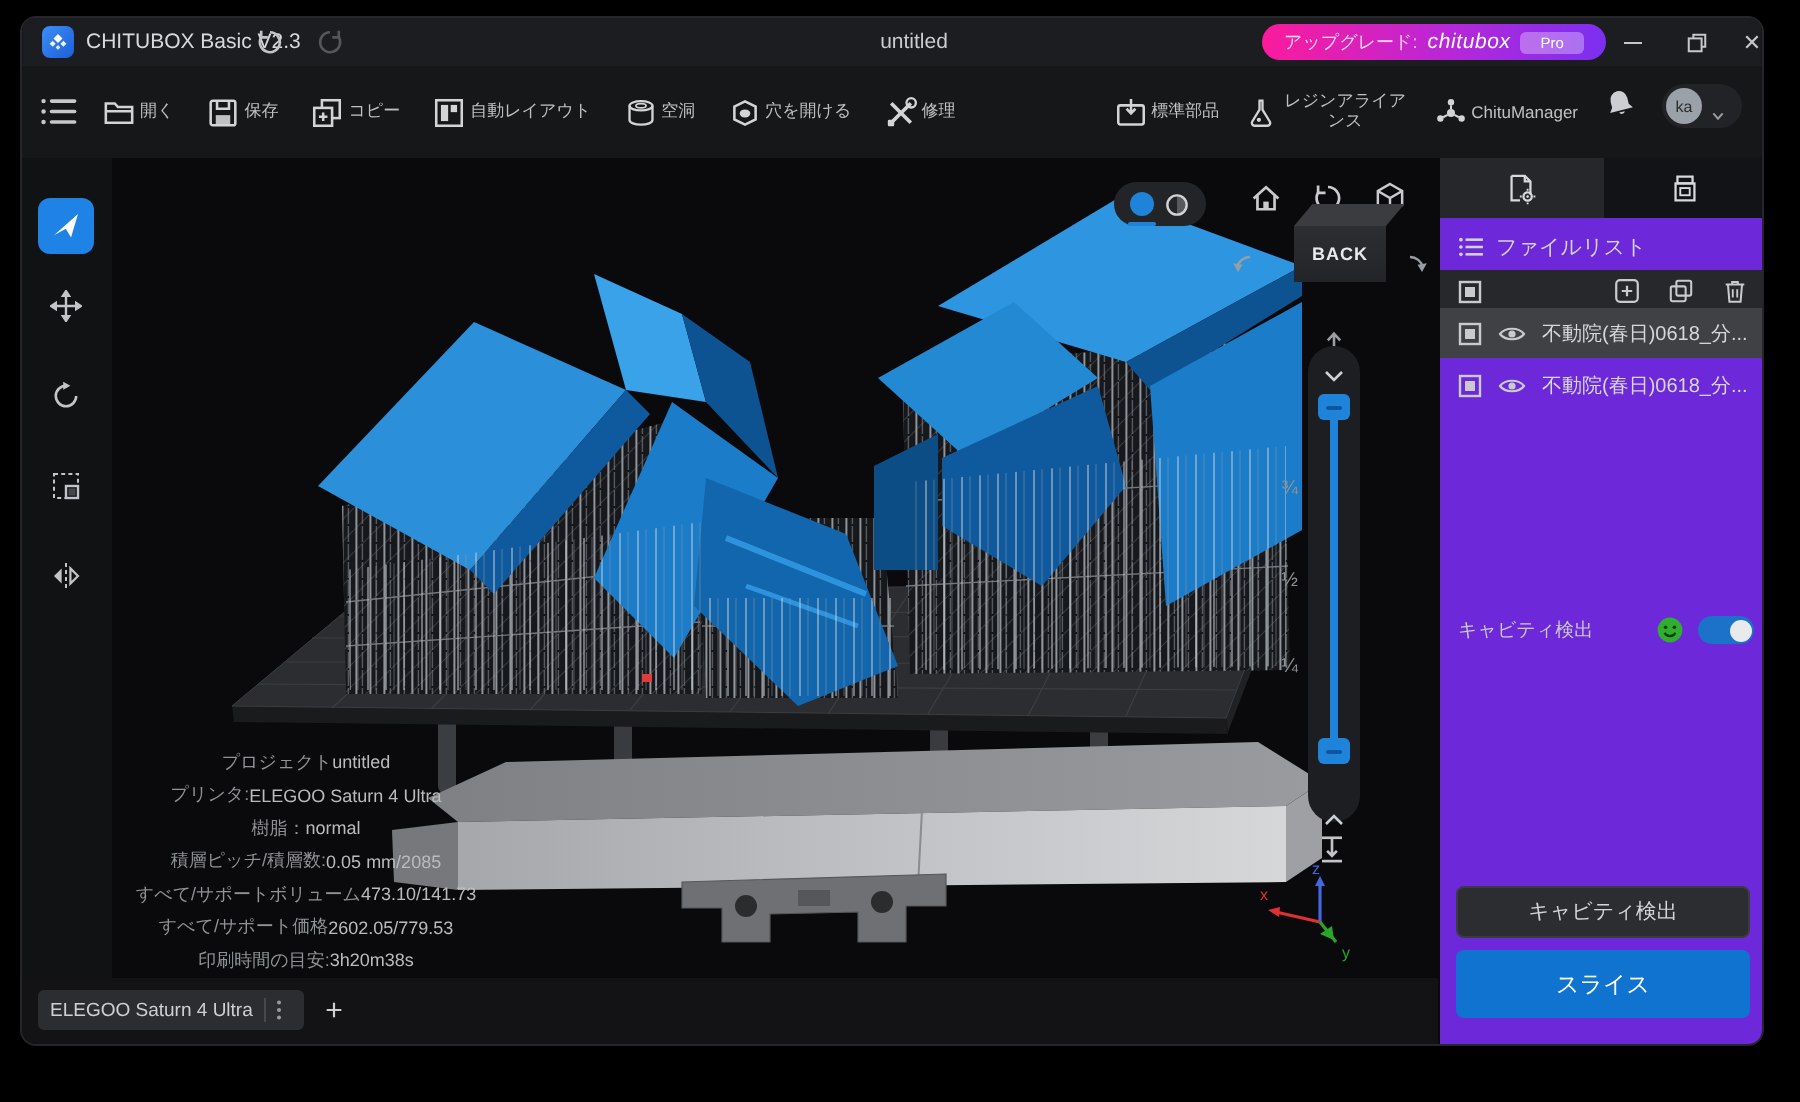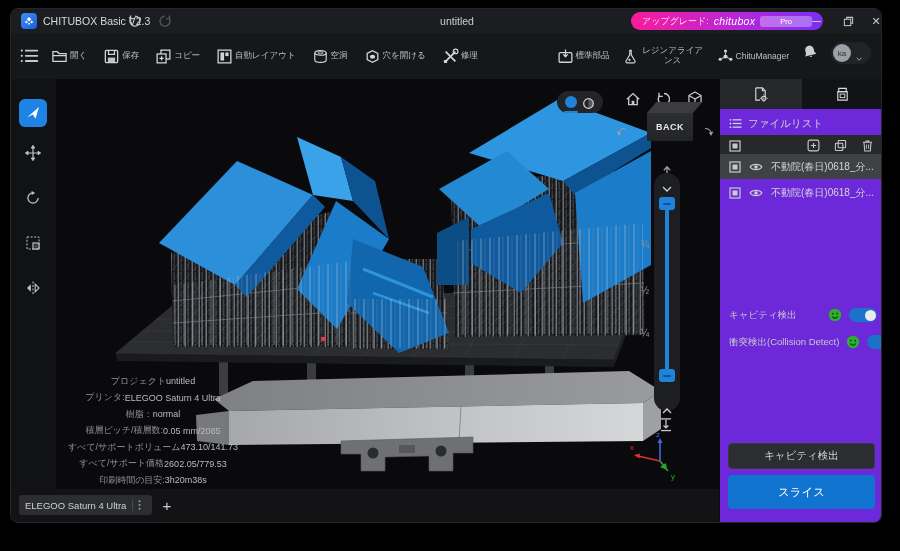--- a/index.html
+++ b/index.html
@@ -15,21 +15,21 @@
             font-size:10.5px;color:#d8d9db}
   .tb-ic{position:absolute;top:4px;width:16px;height:16px;color:#c2c3c6}
   .undo{left:116px}.redo{left:146px;color:#55565a}
   .doctitle{position:absolute;left:0;right:0;top:0;height:24px;display:flex;align-items:center;
             justify-content:center;font-size:10.5px;color:#cbccce;pointer-events:none;text-indent:22px}
   .upgrade{position:absolute;left:620px;top:3px;height:18px;border-radius:9px;
            background:linear-gradient(90deg,#fb1b9b 0%,#b727d9 55%,#7b2ff0 100%);
            display:flex;align-items:center;gap:5px;padding:0 11px;box-sizing:border-box}
   .up-label{font-size:9px;color:#ffd9ef}
   .up-brand{font-size:10.5px;color:#fff;font-weight:normal;letter-spacing:.3px;font-style:italic}
-  .up-badge{font-size:7.5px;background:rgba(255,255,255,.32);border-radius:3px;padding:1px 20px;color:#fff}
+  .up-badge{font-size:7.5px;background:rgba(255,255,255,.32);border-radius:3px;padding:1px 10px;color:#fff}
   .wc{position:absolute;top:4px;width:18px;height:16px;display:flex;align-items:center;
       justify-content:center;color:#c6c7c9}
   .wc-min{left:796px}.wc-max{left:828px}.wc-close{left:856px;font-size:11px}
   .minbar{display:block;width:9px;border-top:1.2px solid #c6c7c9}
   
   .toolbar{position:absolute;left:0;top:24px;right:0;height:46px;background:#161719;border-bottom:1px solid #0a0a0c}
   .hamburger{position:absolute;left:9px;top:15px;width:20px;height:15px;color:#c7c8ca}
   .tb-left{position:absolute;left:40px;top:0;height:46px;display:flex;align-items:center;gap:16px}
   .tb-right{position:absolute;right:10px;top:0;height:46px;display:flex;align-items:center;gap:12px}
   .tb-item{display:flex;align-items:center;gap:2px;min-width:30px;color:#d3d4d6}
@@ -621,30 +621,20 @@
     <div class="tgrow tg1">
       <span class="tgl">キャビティ検出</span>
       <svg class="smile" viewBox="0 0 14 14">
           <circle cx="7" cy="7" r="6.2" fill="#2fae2f"></circle>
           <circle cx="4.8" cy="5.6" r=".9" fill="#0b3d0b"></circle>
           <circle cx="9.2" cy="5.6" r=".9" fill="#0b3d0b"></circle>
           <path d="M4.3 8.4 a3 3 0 0 0 5.4 0" fill="none" stroke="#0b3d0b" stroke-width="1.1"></path>
         </svg>
       <span class="sw"></span>
     </div>
-    <div class="tgrow tg2">
-      <span class="tgl">衝突検出(Collision Detect)</span>
-      <svg class="smile" viewBox="0 0 14 14">
-          <circle cx="7" cy="7" r="6.2" fill="#2fae2f"></circle>
-          <circle cx="4.8" cy="5.6" r=".9" fill="#0b3d0b"></circle>
-          <circle cx="9.2" cy="5.6" r=".9" fill="#0b3d0b"></circle>
-          <path d="M4.3 8.4 a3 3 0 0 0 5.4 0" fill="none" stroke="#0b3d0b" stroke-width="1.1"></path>
-        </svg>
-      <span class="sw"></span>
-    </div>
 
     <div class="btn-ss">キャビティ検出</div>
     <div class="btn-slice">スライス</div>
   </div>
 
   <div class="bottombar">
     <div class="printer-pill">
       <span>ELEGOO Saturn 4 Ultra</span>
       <span class="pill-dots">
         <svg viewBox="0 0 6 14" width="5" height="12" fill="currentColor">

